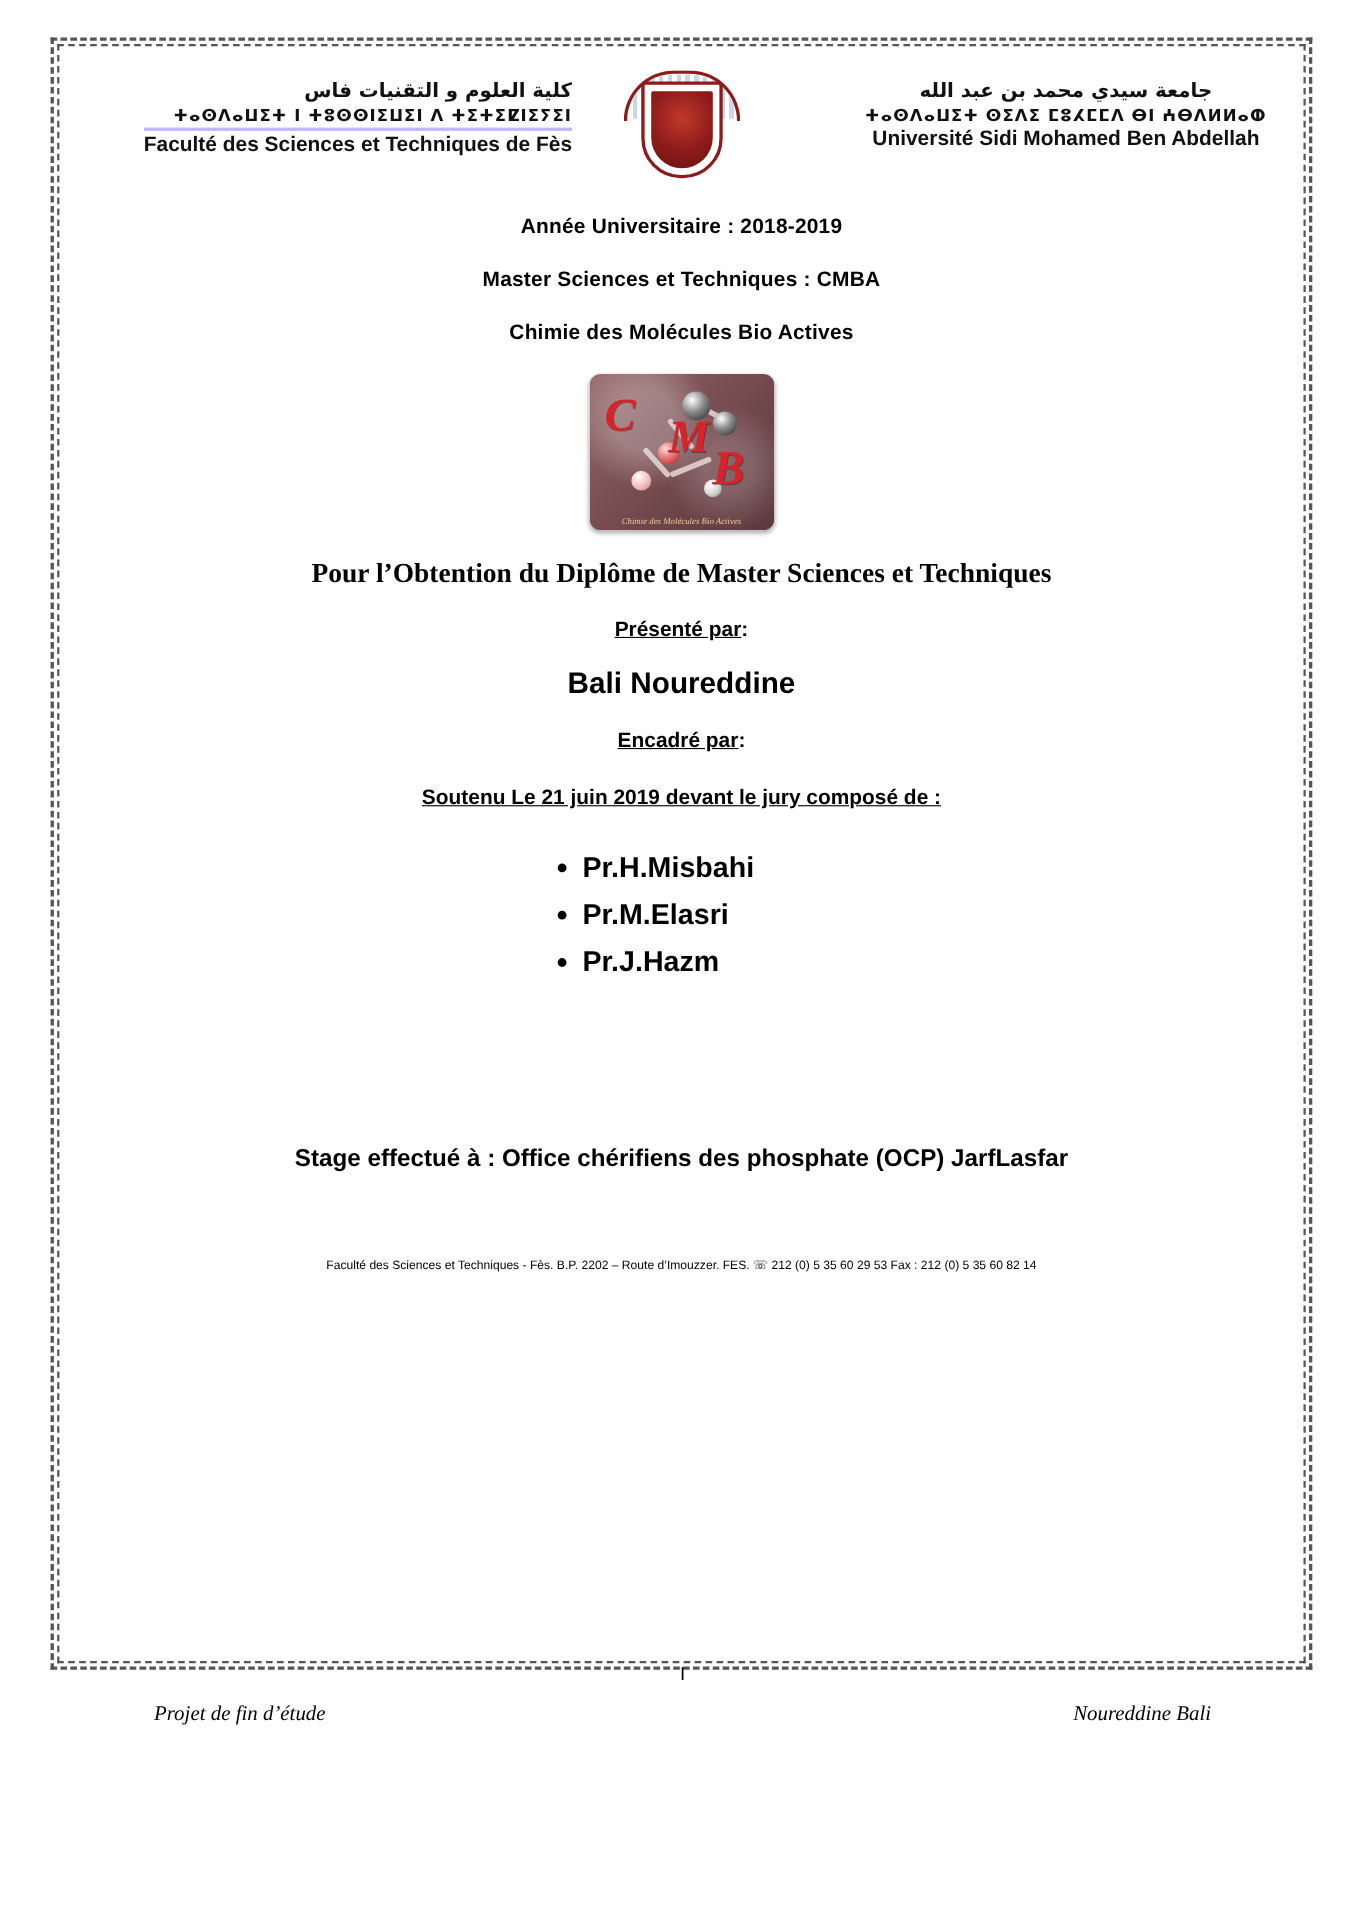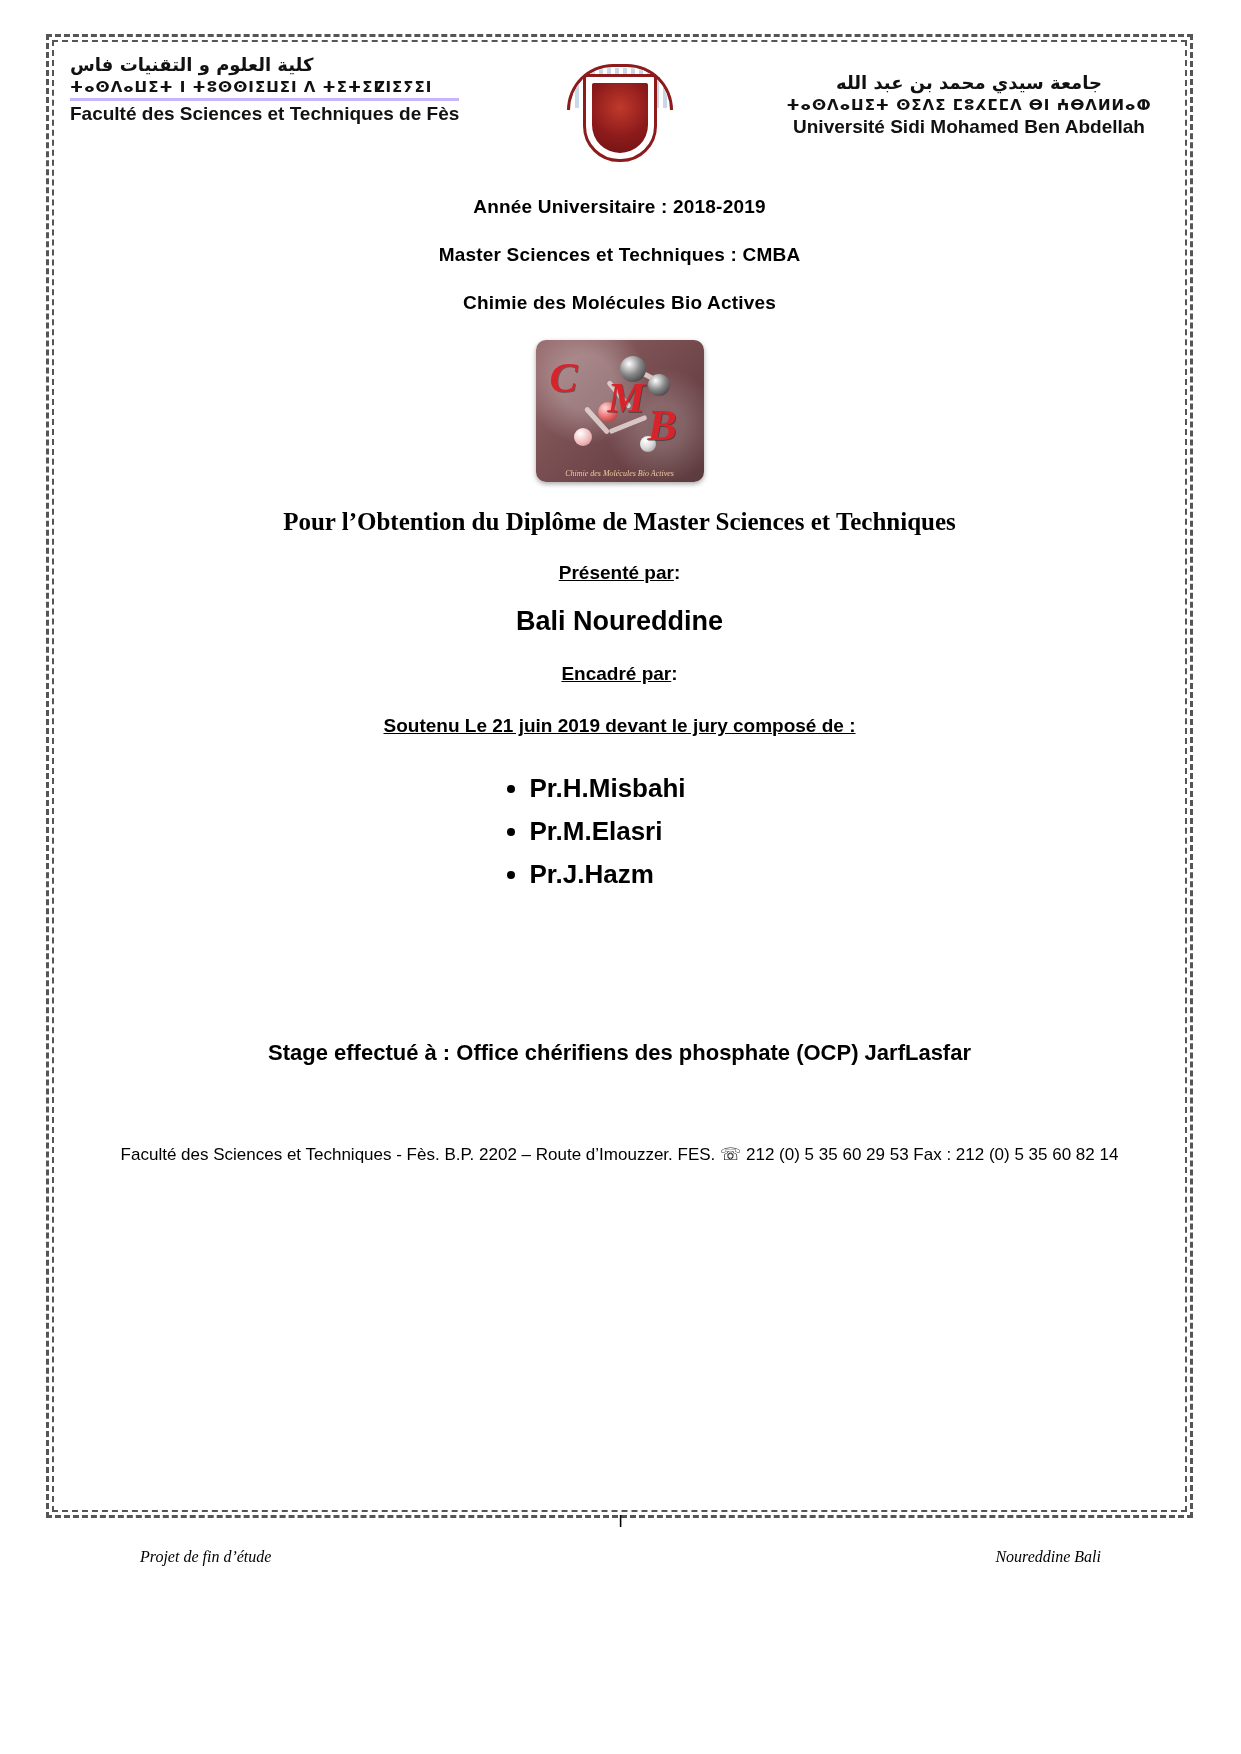--- a/index.html
+++ b/index.html
@@ -51,23 +51,23 @@
 
   
   .header {
     position: relative;
     height: 110px;
     margin-top: 6px;
   }
   .header-left {
     position: absolute;
     left: 6px;
-    top: 0;
+    top: 18px;
     width: 450px;
-    text-align: left;
+    text-align: right;
   }
   .header-right {
     position: absolute;
     right: 6px;
     top: 18px;
     width: 400px;
     text-align: center;
   }
   .ar-line {
     font-family: "DejaVu Sans", sans-serif;
@@ -258,21 +258,21 @@
     margin-bottom: 12px;
     text-align: left;
   }
   .stage {
     font-size: 22px;
     font-weight: bold;
     text-align: center;
     margin: 150px 0 0 0;
   }
   .footer-addr {
-    font-size: 17px;
+    font-size: 11px;
     text-align: center;
     margin: 78px 0 0 0;
     color: #000;
   }
   .page-num {
     text-align: center;
     font-size: 17px;
     margin: 26px 0 0 0;
   }
   .phone-glyph { font-family: "DejaVu Sans", sans-serif; }
@@ -350,17 +350,17 @@
     <p class="footer-addr">
       <span>Faculté des Sciences et Techniques -  Fès. B.P. 2202 – Route d’Imouzzer. FES.</span>
       <span class="phone-glyph">☏</span>
       <span>212 (0) 5 35 60 29 53  Fax : 212 (0) 5 35 60 82 14</span>
     </p>
   </div>
 
   <div style="position:absolute; left:0; right:0; top:1512px; text-align:center;">
     <span class="page-num">I</span>
   </div>
-  <div style="position:absolute; left:140px; right:140px; top:1548px; display:flex; justify-content:space-between; font-family:'Liberation Serif',serif; font-style:italic; font-size:16px;">
+  <div style="position:absolute; left:140px; right:140px; top:1548px; display:flex; justify-content:space-between; font-family:'Liberation Serif',serif; font-style:italic; font-size:19px;">
     <span>Projet de fin d’étude</span>
     <span>Noureddine Bali</span>
   </div>
 </div>
 
 </body></html>

